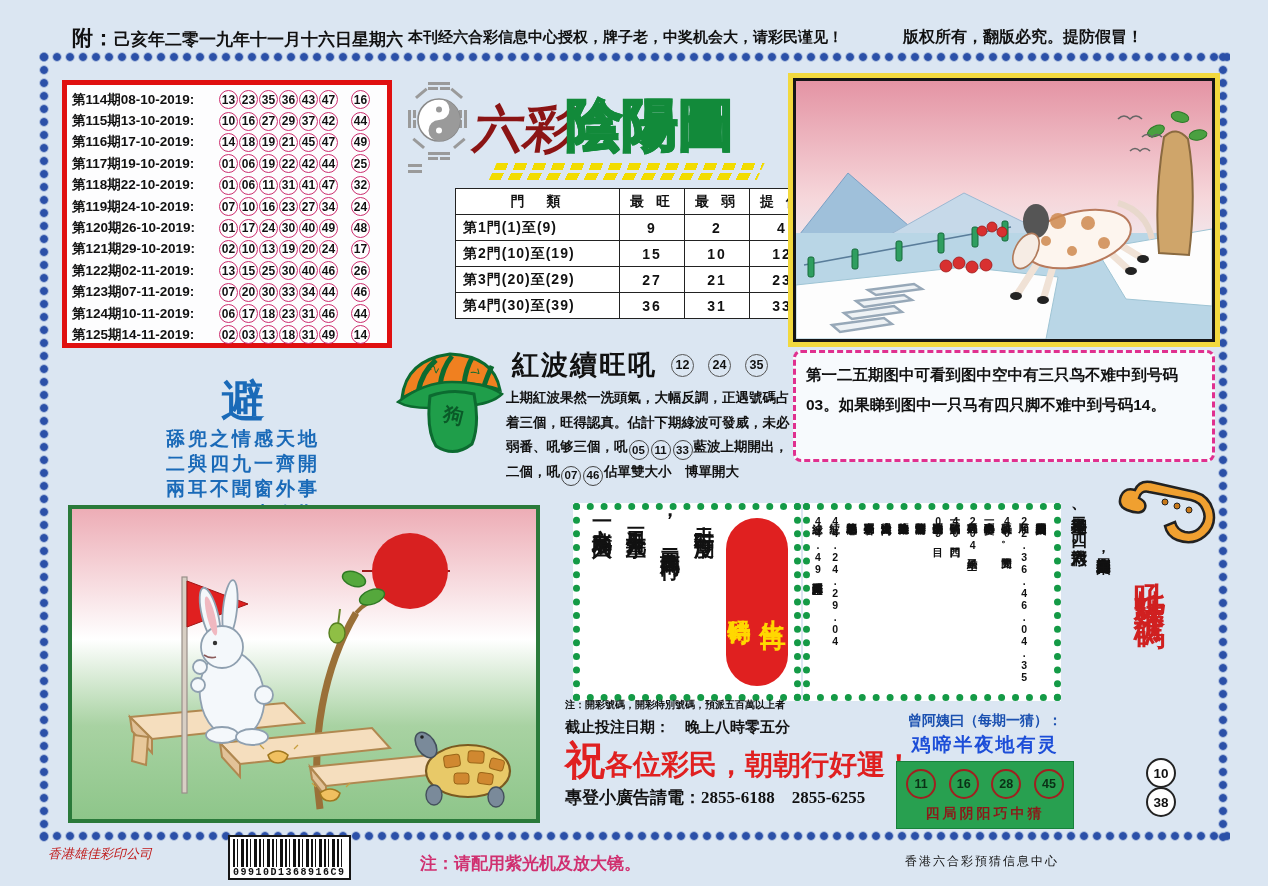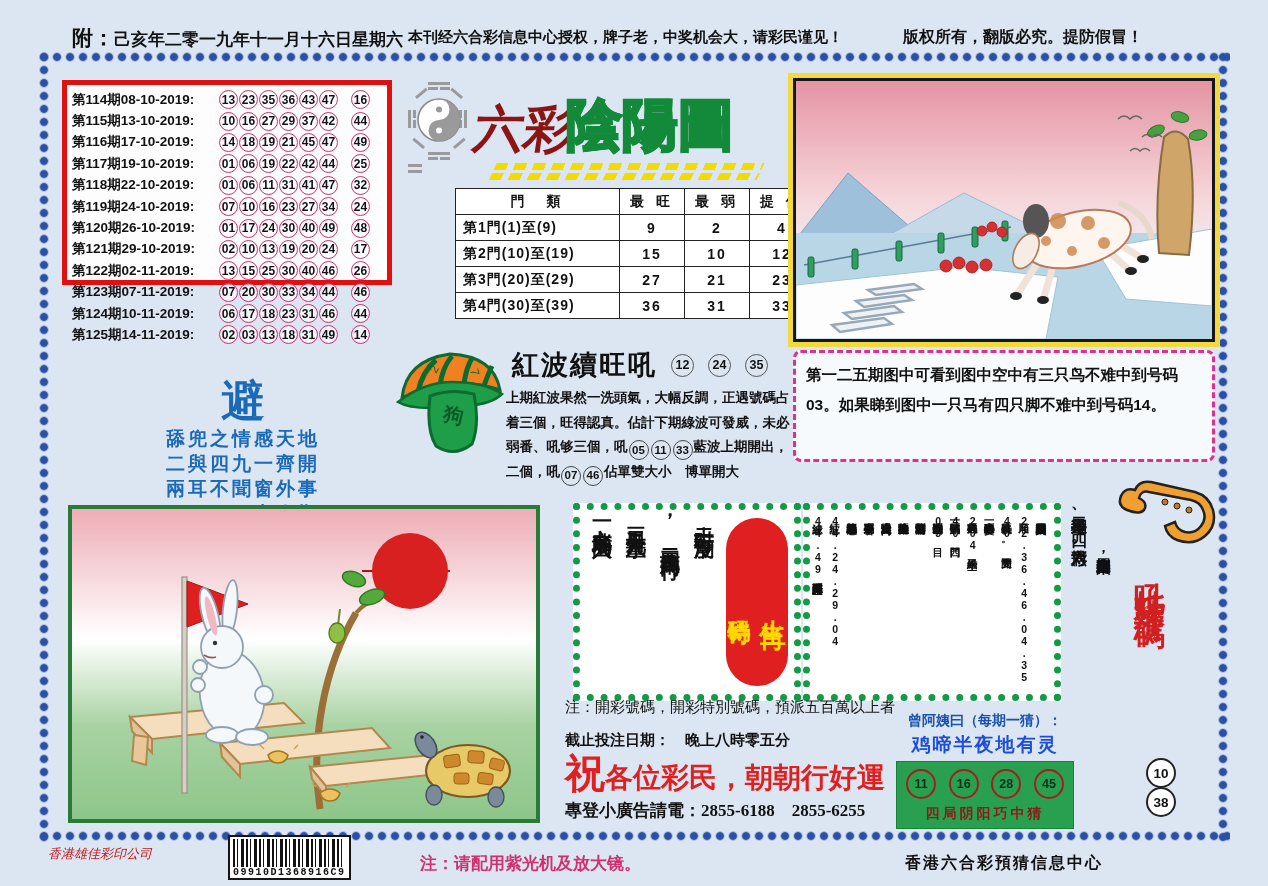--- a/index.html
+++ b/index.html
@@ -12,21 +12,21 @@
   .chain .eb{left:0;bottom:0;width:100%;height:13px;}
   .chain .el{left:0;top:0;width:13px;height:100%;}
   .chain .er{right:0;top:0;width:13px;height:100%;}
   
   .hdr{position:absolute;top:24px;font-weight:bold;white-space:nowrap;}
   .hdr-left{left:72px;font-size:17px;}
   .hdr-left .big{font-size:21px;}
   .hdr-center{left:408px;top:28px;font-size:15px;}
   .hdr-right{left:903px;top:27px;font-size:16px;}
   
-  .results{position:absolute;left:62px;top:80px;width:330px;height:205px;border:5px solid #e01010;background:#fdfdfe;box-sizing:border-box;padding:4px 0 0 5px;}
+  .results{position:absolute;left:62px;top:80px;width:330px;height:268px;border:5px solid #e01010;background:#fdfdfe;box-sizing:border-box;padding:4px 0 0 5px;}
   .res-row{display:flex;align-items:center;height:21.4px;}
   .res-label{font-size:13.5px;font-weight:bold;width:147px;letter-spacing:0;}
   .num{width:19px;height:19px;border:1.8px solid #cc2d6e;border-radius:50%;display:flex;align-items:center;justify-content:center;
        font-size:12px;font-weight:bold;color:#111;margin-right:1px;box-sizing:border-box;background:rgba(255,255,255,.6);}
   .num.special{margin-left:12px;}
   
   .avoid{position:absolute;left:108px;top:378px;width:270px;text-align:center;color:#1a6ab8;}
   .avoid-title{font-family:"Liberation Serif",serif;font-size:44px;font-weight:bold;line-height:48px;}
   .avoid-line{font-family:"Liberation Serif",serif;font-size:19px;font-weight:bold;letter-spacing:3px;line-height:25px;}
   
@@ -74,41 +74,41 @@
   .sched{position:absolute;left:1068px;top:505px;height:175px;writing-mode:vertical-rl;text-orientation:upright;font-size:16px;font-weight:bold;}
   .sax{position:absolute;left:1113px;top:476px;}
   .total{position:absolute;left:1095px;top:548px;height:205px;writing-mode:vertical-rl;text-orientation:upright;font-size:14px;font-weight:bold;}
   .sisters{position:absolute;left:1128px;top:558px;height:210px;writing-mode:vertical-rl;text-orientation:upright;
            font-family:"Liberation Serif",serif;font-size:31px;font-weight:900;color:#d02020;letter-spacing:9px;}
   .sis-circ{position:absolute;left:1146px;width:26px;height:26px;border:2px solid #222;border-radius:50%;display:flex;align-items:center;justify-content:center;font-size:13.5px;font-weight:bold;background:#fff;}
   
   .paint2{position:absolute;left:68px;top:505px;width:472px;height:318px;border:4px solid #2a7a3a;background:#fff;box-sizing:border-box;}
   
   .notes{position:absolute;left:565px;top:698px;width:335px;}
-  .note-line{font-size:15px;font-weight:normal;margin-bottom:14px;white-space:nowrap;}
+  .note-line{font-size:10px;font-weight:bold;margin-bottom:6px;white-space:nowrap;}
   .phone-line{font-size:15px;font-weight:bold;margin-bottom:7px;}
   .phone-line .gap{display:inline-block;width:42px;}
   .bless{color:#e02020;font-size:28px;font-weight:900;line-height:34px;margin:2px 0 4px 0;white-space:nowrap;}
   .bless .first{font-size:40px;font-family:"Liberation Serif",serif;}
   .ad-line{font-family:"Liberation Serif",serif;font-size:17px;font-weight:bold;white-space:nowrap;}
   
   .aunt{position:absolute;left:896px;top:712px;width:178px;}
   .aunt-title{color:#1a50b0;font-size:14px;font-weight:bold;text-align:center;}
   .aunt-verse{font-family:"Liberation Serif",serif;font-size:19px;font-weight:bold;color:#1d4ed8;text-align:center;letter-spacing:2px;margin-top:2px;}
   .aunt-green{margin-top:3px;background:#28a050;border:1px solid #17813a;padding:7px 5px 5px 5px;}
   .aunt-nums{display:flex;justify-content:space-between;padding:0 4px;}
   .aunt-circ{width:26px;height:26px;border:2.4px solid #a02020;border-radius:50%;display:flex;align-items:center;justify-content:center;font-size:12.5px;font-weight:bold;color:#0b3016;}
   .aunt-slogan{margin-top:6px;text-align:center;color:#8b1a1a;font-size:14px;font-weight:bold;letter-spacing:3px;font-family:"Liberation Serif",serif;}
   
   .printer{position:absolute;left:48px;top:845px;color:#c01818;font-family:"Liberation Serif",serif;font-style:italic;font-weight:normal;font-size:13px;}
   .barcode{position:absolute;left:228px;top:835px;border:2px solid #161616;background:#fff;padding:2px 3px 0 3px;}
   .bars{width:110px;height:28px;background:repeating-linear-gradient(90deg,#111 0 2px,#fff 2px 4px,#111 4px 5px,#fff 5px 8px,#111 8px 11px,#fff 11px 13px);}
   .bc-text{font-family:"Liberation Mono",monospace;font-size:10px;font-weight:bold;letter-spacing:1.5px;text-align:center;background:#fff;}
   .uv{position:absolute;left:420px;top:852px;color:#d03070;font-size:17px;font-weight:bold;}
-  .center-name{position:absolute;left:905px;top:853px;font-size:16px;font-weight:bold;letter-spacing:2px;}
+  .center-name{position:absolute;left:905px;top:853px;font-size:12px;font-weight:normal;letter-spacing:2px;}
 </style>
 </head>
 <body>
 
 <div id="canvas">
 
   <div class="hdr hdr-left">
     <span class="big">附：</span><span>己亥年二零一九年十一月十六日星期六</span>
   </div>
   <div class="hdr hdr-center">本刊经六合彩信息中心授权，牌子老，中奖机会大，请彩民谨见！</div>

